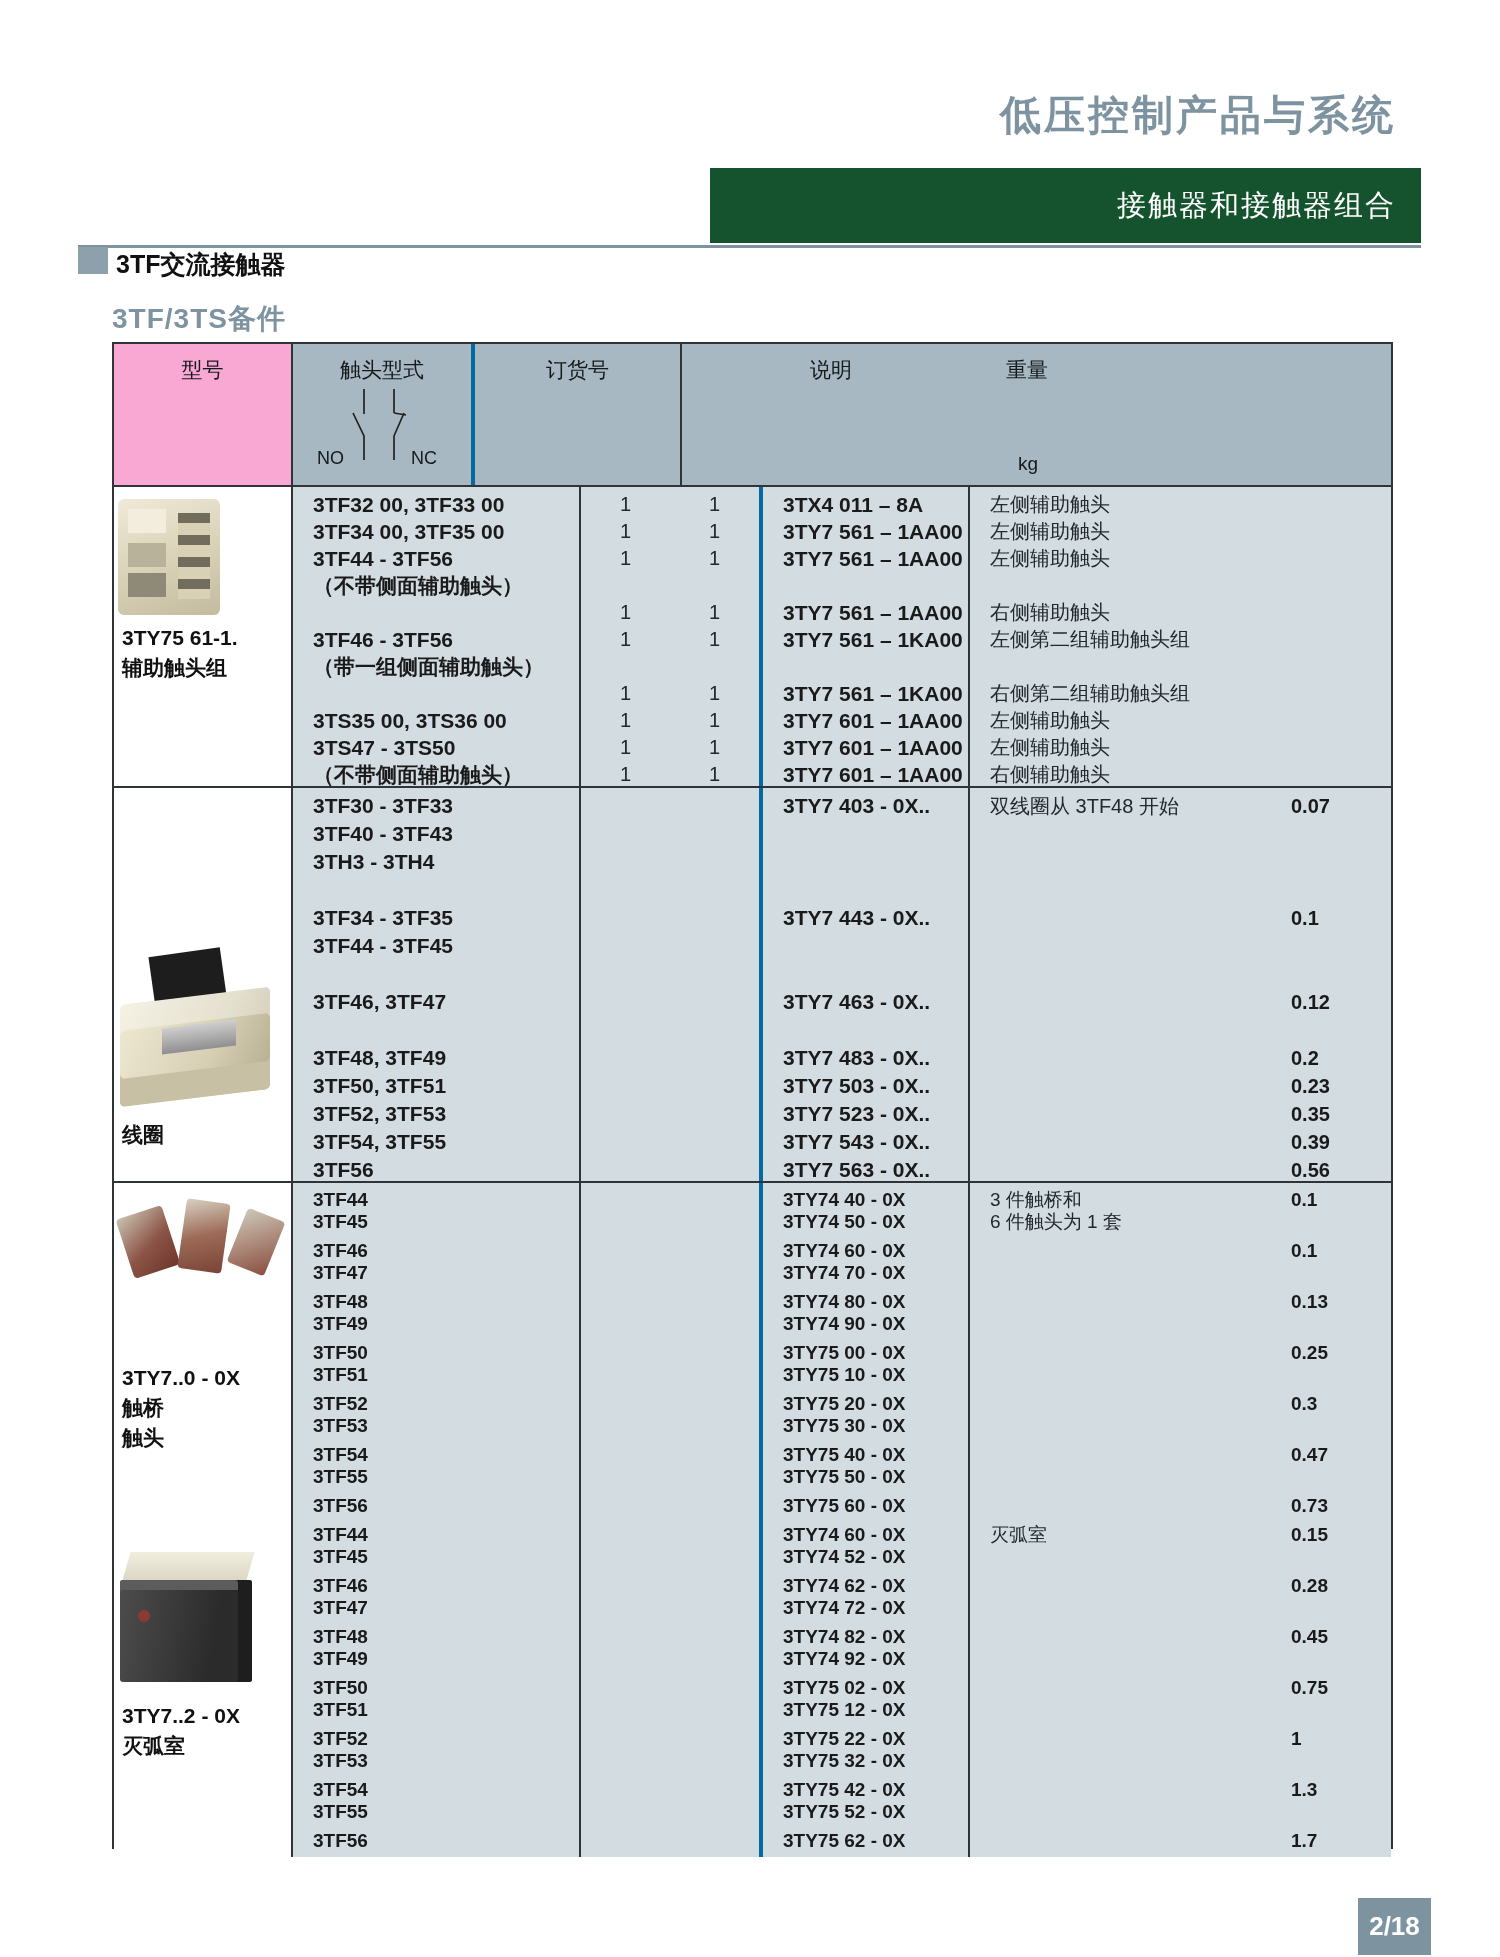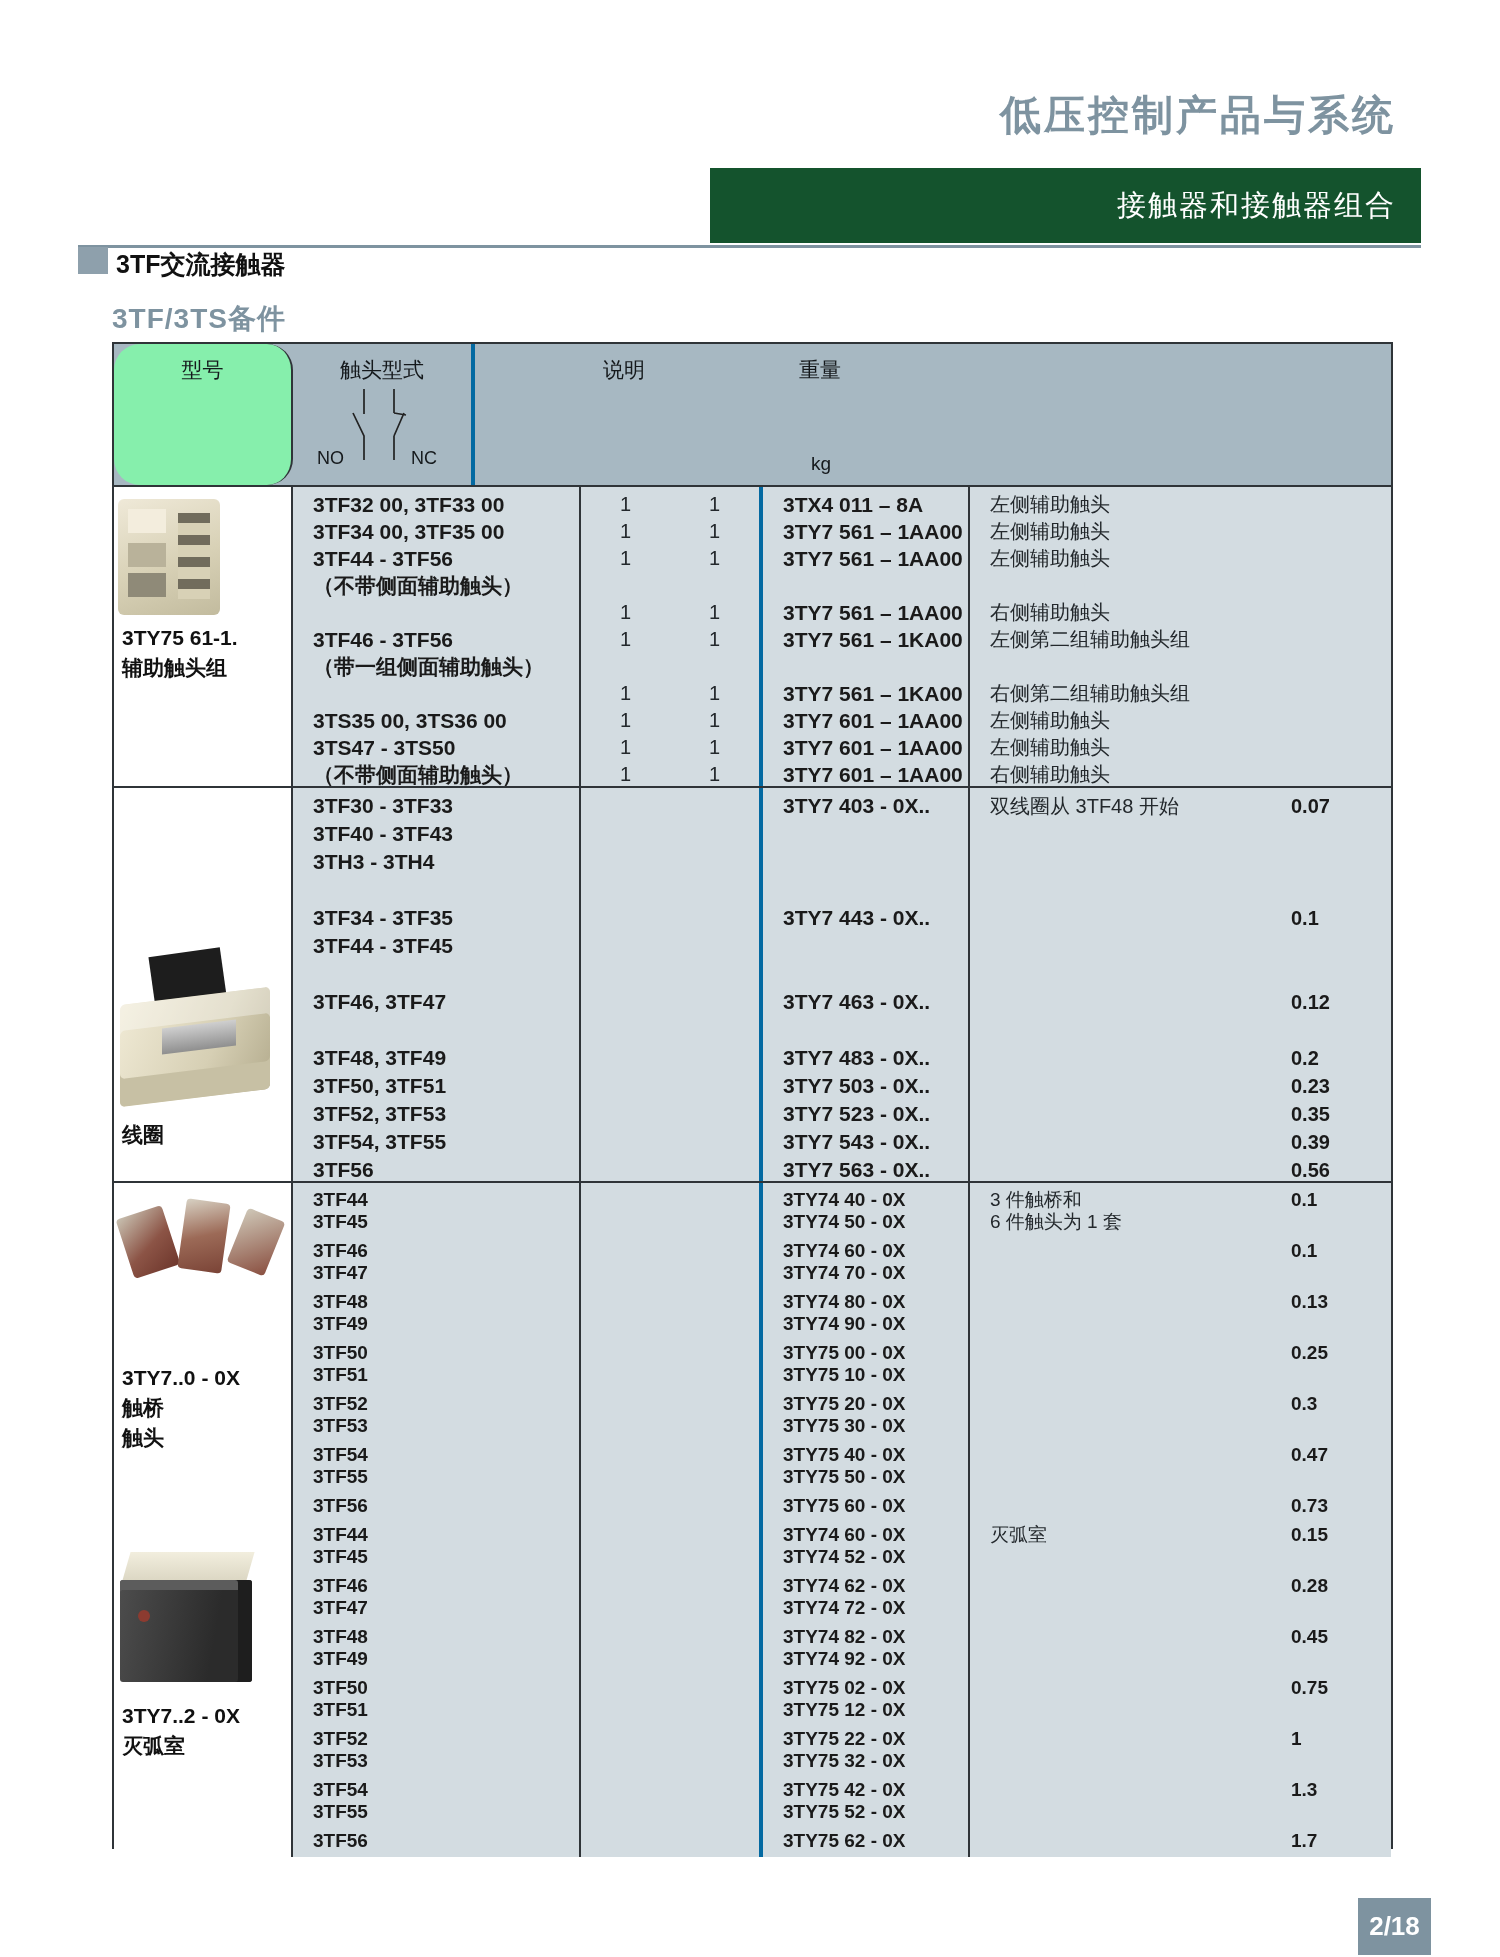--- a/index.html
+++ b/index.html
@@ -25,21 +25,21 @@
   .c2{width:288px;border-right:2px solid #2f3438;}
   .c3{width:182px;border-right:4px solid #0369a1;}
   .c4{width:207px;border-right:2px solid #2f3438;}
   .c5{width:298px;}
   .c6{width:121px;}
 
   
   #thead{display:flex;height:141px;background:#a7b8c2;border-bottom:2px solid #2f3438;}
   #thead .c{position:relative;}
   #thead .hc-label{display:block;text-align:center;margin-top:12px;font-size:21px;color:#15191c;}
-  #thead .c1{background:#86efac;border-radius:26px;}
+  #thead .c1{background:#f9a8d4;}
   .contact-syms{position:absolute;left:50%;margin-left:-32px;top:44px;}
   .no-lbl,.nc-lbl{position:absolute;top:104px;font-size:18px;color:#15191c;}
   .no-lbl{left:24px;}
   .nc-lbl{left:118px;}
   #thead .c6{display:flex;flex-direction:column;}
   #thead .c6 .hc-label{text-align:left;margin-left:26px;}
   .kg-lbl{margin-top:auto;margin-bottom:10px;margin-left:38px;font-size:19px;color:#15191c;}
 
   
   .block{display:flex;overflow:hidden;background:#d3dce1;}
@@ -128,20 +128,23 @@
     </div>
     <div class="c c3">
       <span class="hc-label">触头型式</span>
       <svg class="contact-syms" width="64" height="76" viewBox="0 0 64 76">
         <path d="M14 1 V26 M14 72 V48 L3 25" fill="none" stroke="#222" stroke-width="1.7"></path>
         <path d="M44 1 V25 M44 25 L56 27 M44 72 V48 M44 48 L54 25" fill="none" stroke="#222" stroke-width="1.7"></path>
       </svg>
       <span class="no-lbl">NO</span>
       <span class="nc-lbl">NC</span>
     </div>
+    <div class="c c4">
+      <span class="hc-label">订货号</span>
+    </div>
     <div class="c c5">
       <span class="hc-label" style="text-align:center;">说明</span>
     </div>
     <div class="c c6">
       <span class="hc-label">重量</span>
       <span class="kg-lbl">kg</span>
     </div>
   </div>
 
   <div id="tbody">

